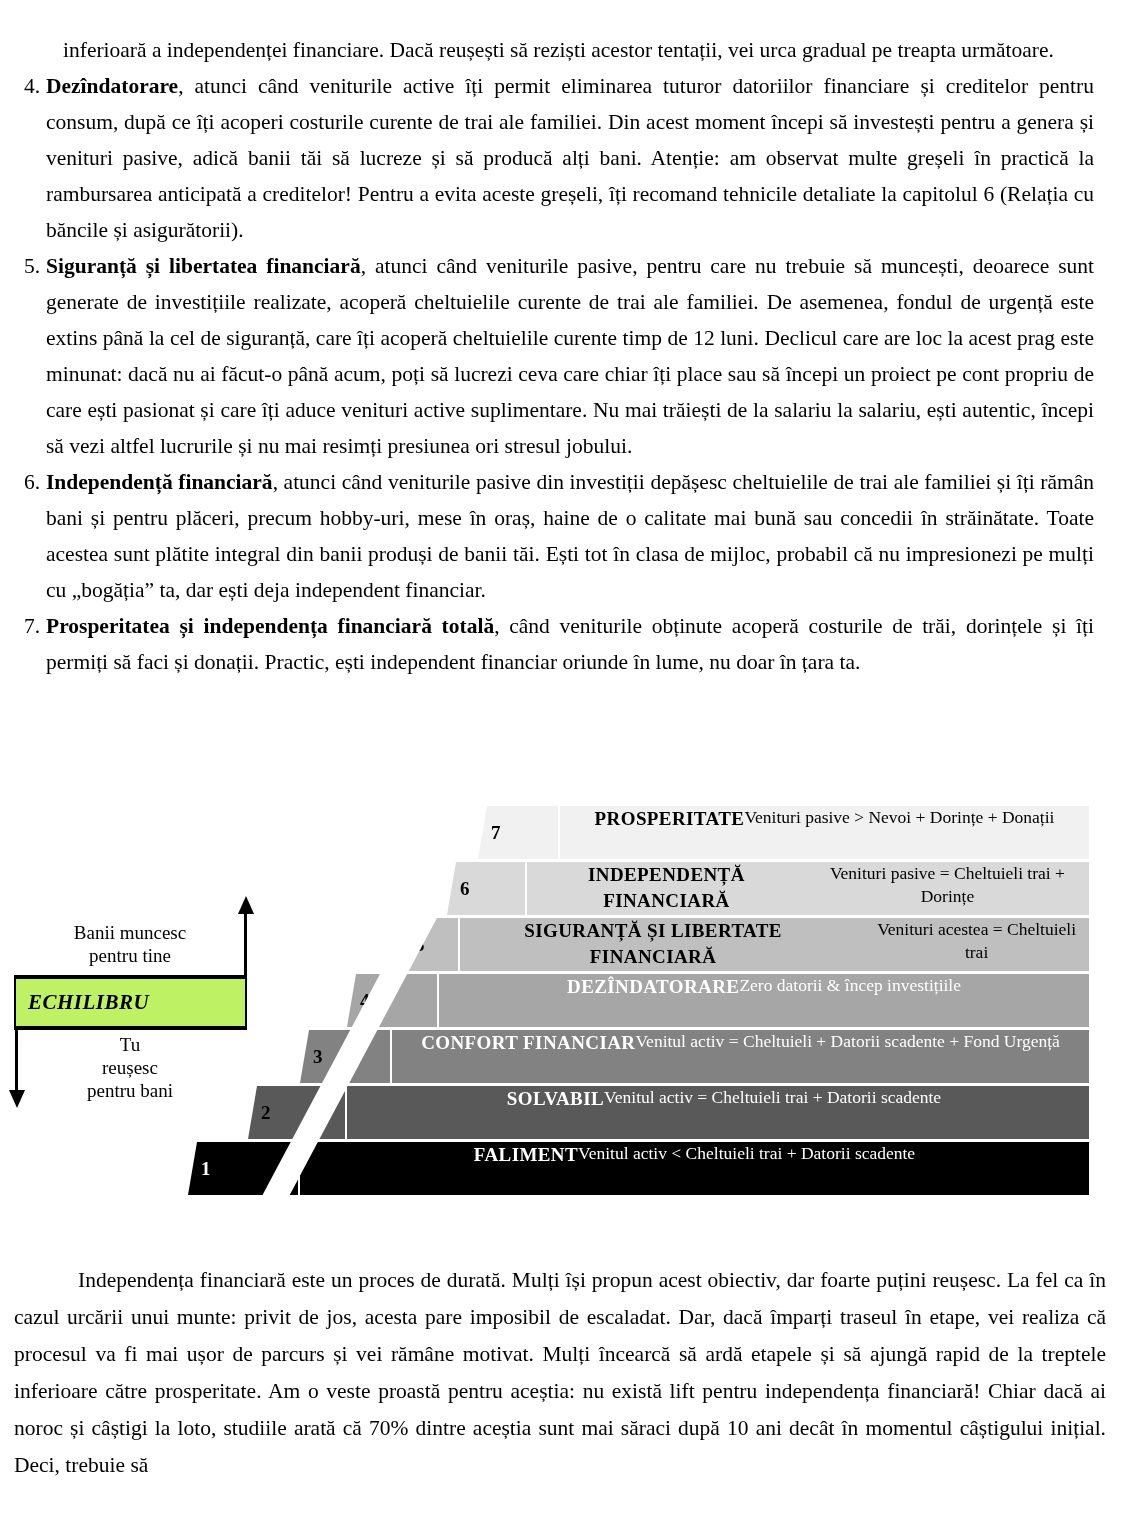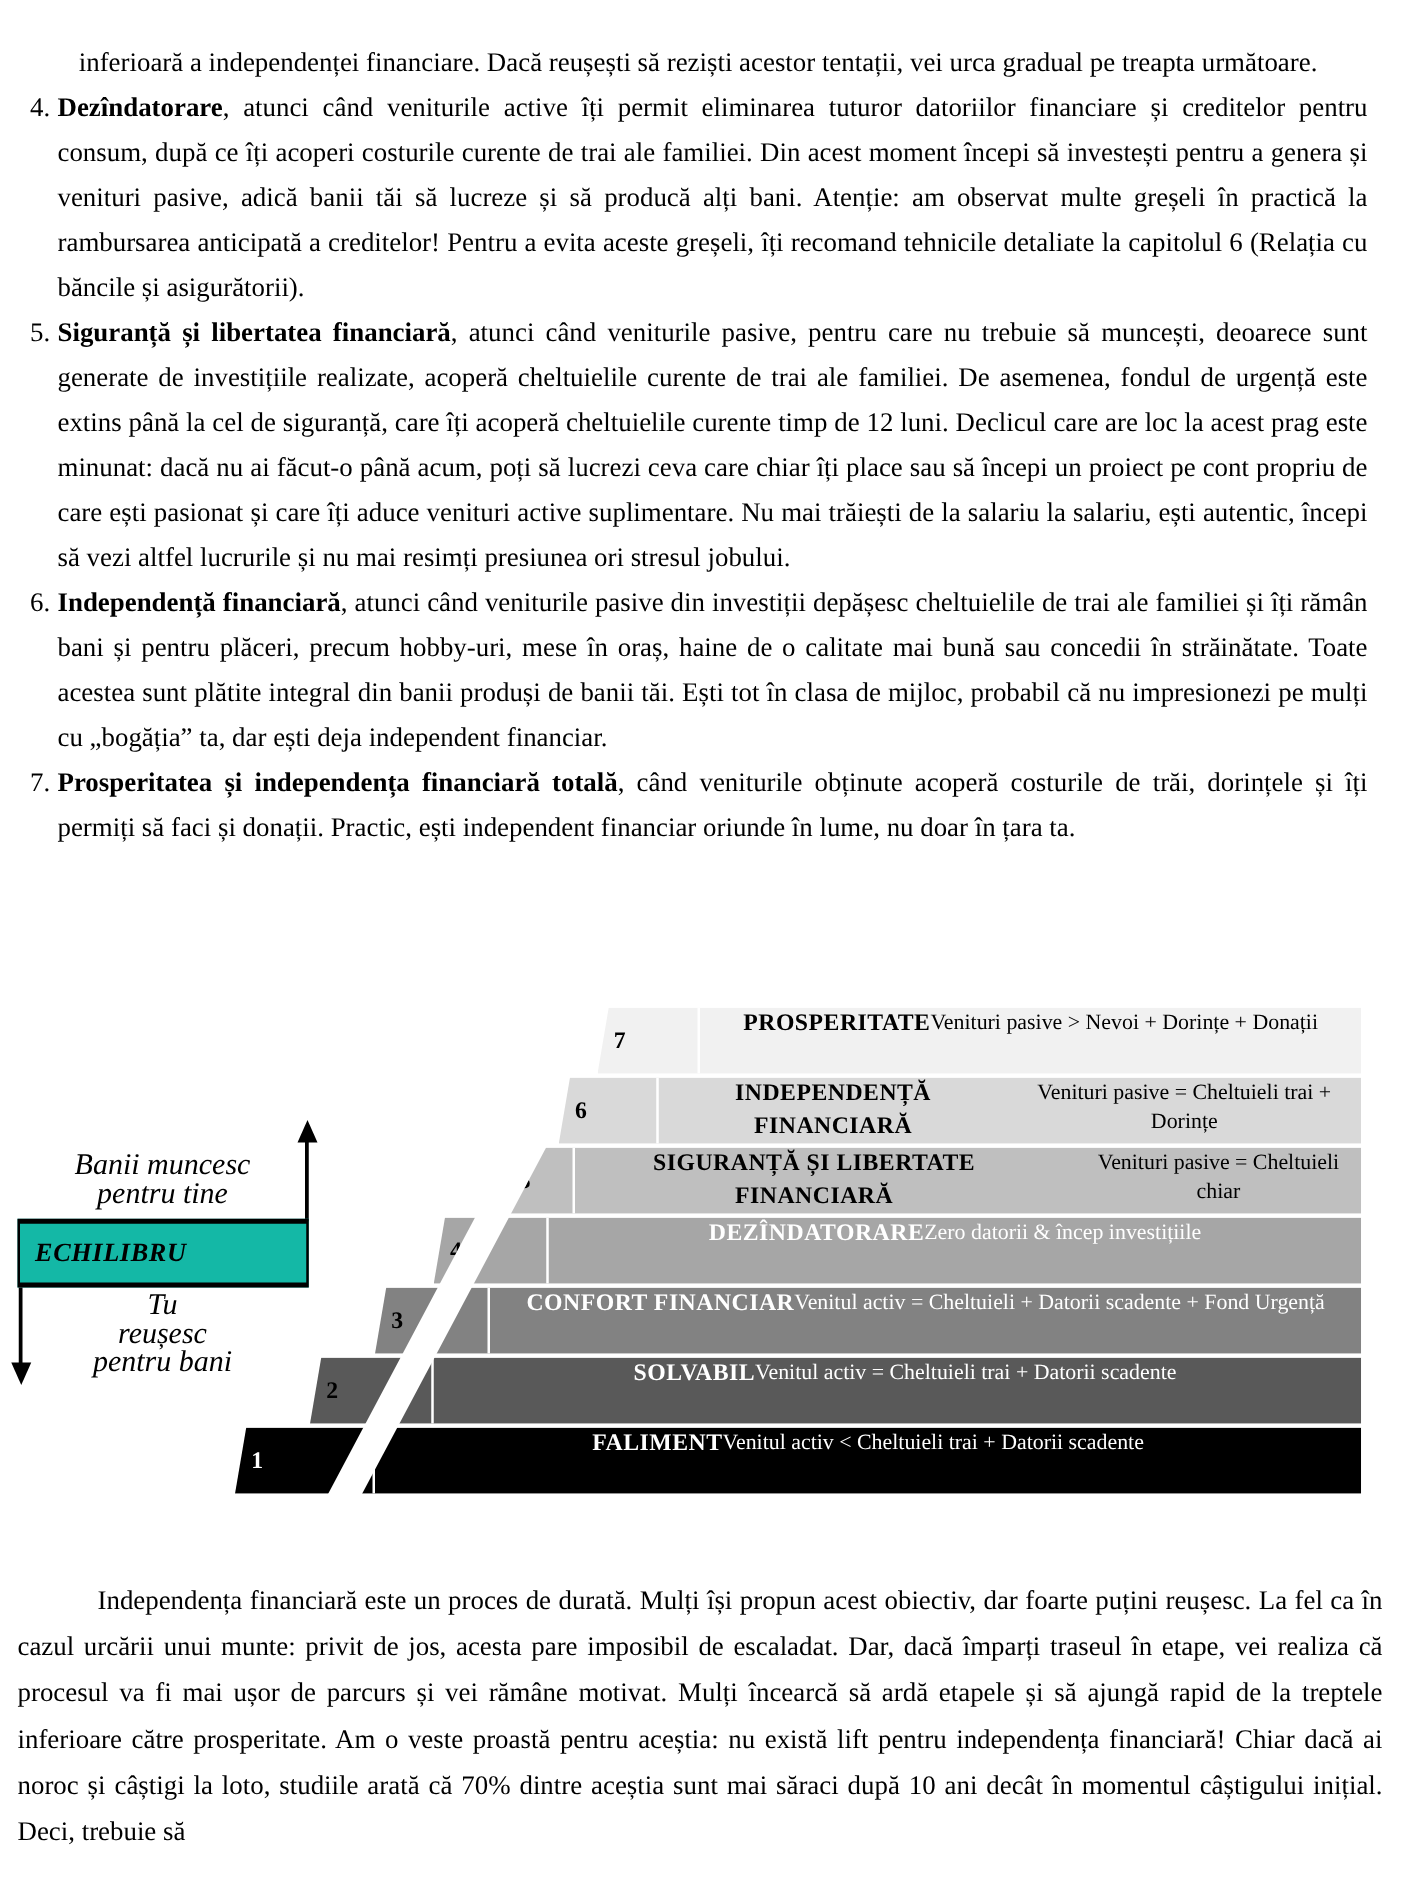--- a/index.html
+++ b/index.html
@@ -48,31 +48,31 @@
   .r2{top:286px;left:248px;width:841px;} .r2 .step-sep{left:97px;}  .r2 .step-label{left:111px;}
   .r1{top:342px;left:188px;width:901px;} .r1 .step-sep{left:110px;} .r1 .step-label{left:112px;}
   
   #slash{
     position:absolute;left:338px;top:88px;width:24px;height:336px;
     background:#fff;transform:rotate(28deg);
   }
   
   #echilibru-box{
     position:absolute;left:14px;top:175px;width:233px;height:55px;
-    box-sizing:border-box;background:#14b8a6;
+    box-sizing:border-box;background:#bef264;
     border-top:4px solid #000;border-bottom:4px solid #000;
     border-left:2px solid #000;border-right:2px solid #000;
     display:flex;align-items:center;
   }
   #echilibru-box .bal-label{
     font-weight:bold;font-style:italic;font-size:21px;padding-left:12px;letter-spacing:.5px;
   }
   .side-note{
     position:absolute;left:40px;width:180px;
-    font-style:italic;font-size:24px;line-height:23px;text-align:center;
+    font-size:19px;line-height:23px;text-align:center;
   }
   #money-note{top:121px;}
   #work-note{top:233px;}
   .shaft{position:absolute;width:3px;background:#000;}
   #up-shaft{left:244px;top:113px;height:64px;}
   #down-shaft{left:15px;top:230px;height:61px;}
   .head-up{
     position:absolute;width:0;height:0;
     border-left:8px solid transparent;border-right:8px solid transparent;
     border-bottom:18px solid #000;
@@ -136,21 +136,21 @@
       <div class="step-title">INDEPENDENȚĂ FINANCIARĂ</div>
       <div class="step-sub">Venituri pasive = Cheltuieli trai + Dorințe</div>
     </div>
   </div>
 
   <div class="step r5" style="background: rgb(191, 191, 191);">
     <span class="step-num" style="color: rgb(0, 0, 0);">5</span>
     <div class="step-sep"></div>
     <div class="step-label" style="color: rgb(0, 0, 0);">
       <div class="step-title">SIGURANȚĂ ȘI LIBERTATE FINANCIARĂ</div>
-      <div class="step-sub">Venituri pasive = Cheltuieli chiar</div>
+      <div class="step-sub">Venituri acestea = Cheltuieli trai</div>
     </div>
   </div>
 
   <div class="step r4" style="background: rgb(166, 166, 166);">
     <span class="step-num" style="color: rgb(0, 0, 0);">4</span>
     <div class="step-sep"></div>
     <div class="step-label" style="color: rgb(255, 255, 255);">
       <div class="step-title">DEZÎNDATORARE</div>
       <div class="step-sub">Zero datorii &amp; încep investițiile</div>
     </div>

